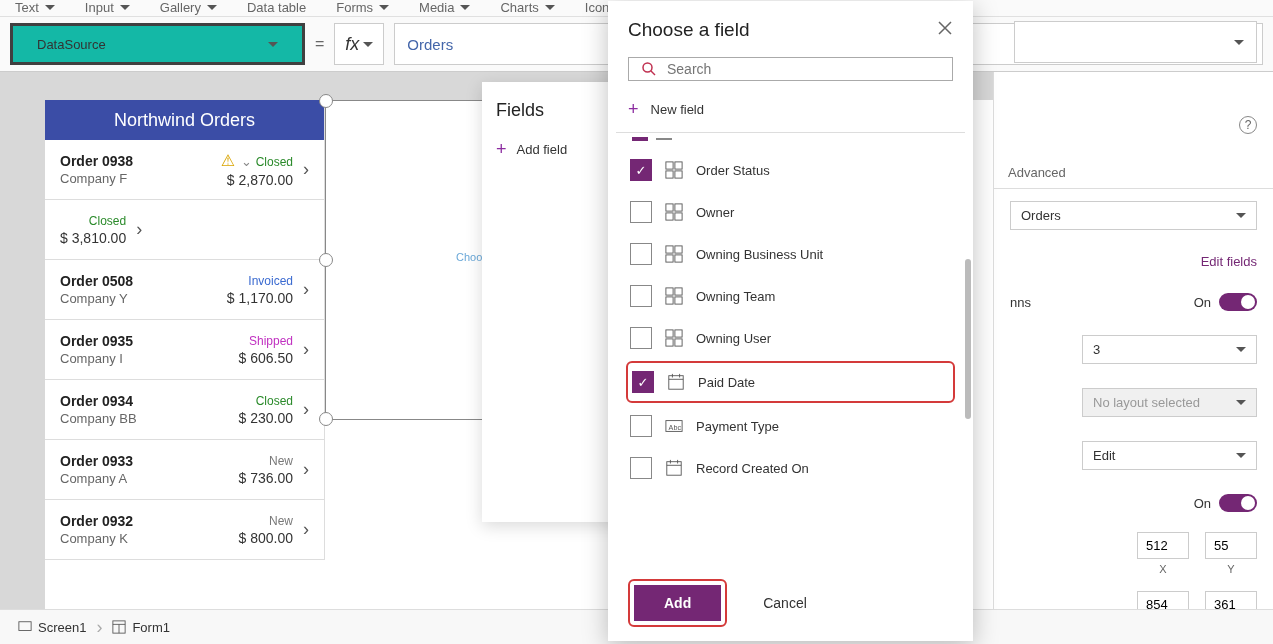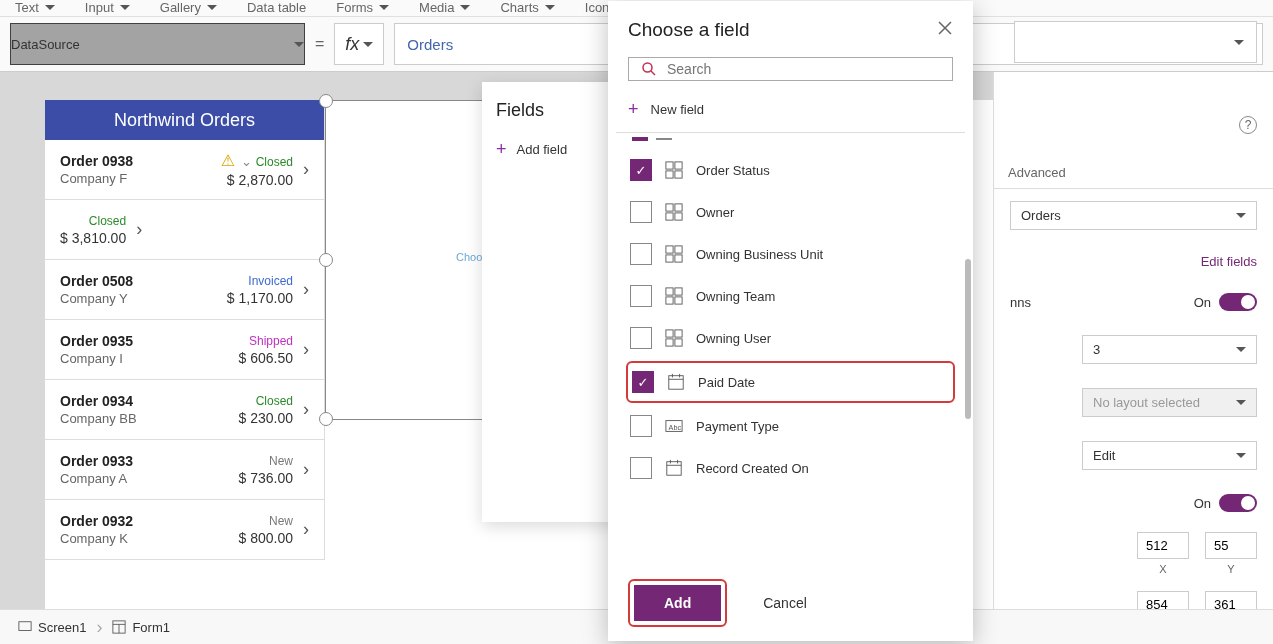--- a/index.html
+++ b/index.html
@@ -4,21 +4,21 @@
 <style>
 * { box-sizing: border-box; margin: 0; padding: 0; font-family: 'Segoe UI', Tahoma, sans-serif; }
 body { width: 1273px; height: 644px; background: #f3f3f3; overflow: hidden; position: relative; font-size: 13px; color: #333; }
 
 
 .ribbon { height: 17px; background: #fafafa; border-bottom: 1px solid #e0e0e0; display: flex; align-items: flex-start; padding: 0 15px; gap: 30px; overflow: hidden; }
 .ribbon-item { display: flex; align-items: center; gap: 6px; color: #666; font-size: 13px; }
 
 
 .formula-bar { height: 55px; background: #fafafa; border-bottom: 1px solid #ccc; display: flex; align-items: center; padding: 0 10px; gap: 10px; }
-.dropdown { border: 1px solid #404040; background: #a3a3a3; padding: 8px 0; display: flex; align-items: center; justify-content: space-between; cursor: pointer; }
+.dropdown { border: 3px solid #404040; background: #14b8a6; padding: 8px 24px; display: flex; align-items: center; justify-content: space-between; cursor: pointer; }
 .prop-dropdown { width: 295px; height: 42px; }
 .equals { font-size: 16px; color: #666; }
 .fx-btn { width: 50px; height: 42px; border: 1px solid #ccc; background: #fff; display: flex; align-items: center; justify-content: center; gap: 4px; font-style: italic; font-family: serif; font-size: 18px; }
 .formula-input { flex: 1; height: 42px; border: 1px solid #ccc; background: #fff; padding: 0 12px; font-family: Consolas, monospace; font-size: 15px; color: #46a; display: flex; align-items: center; }
 
 
 .canvas-area { position: absolute; top: 72px; left: 0; right: 280px; bottom: 35px; background: #d8d8d8; }
 .canvas-inner { position: absolute; top: 28px; left: 45px; right: 0; bottom: 0; background: #fff; }
 
 

